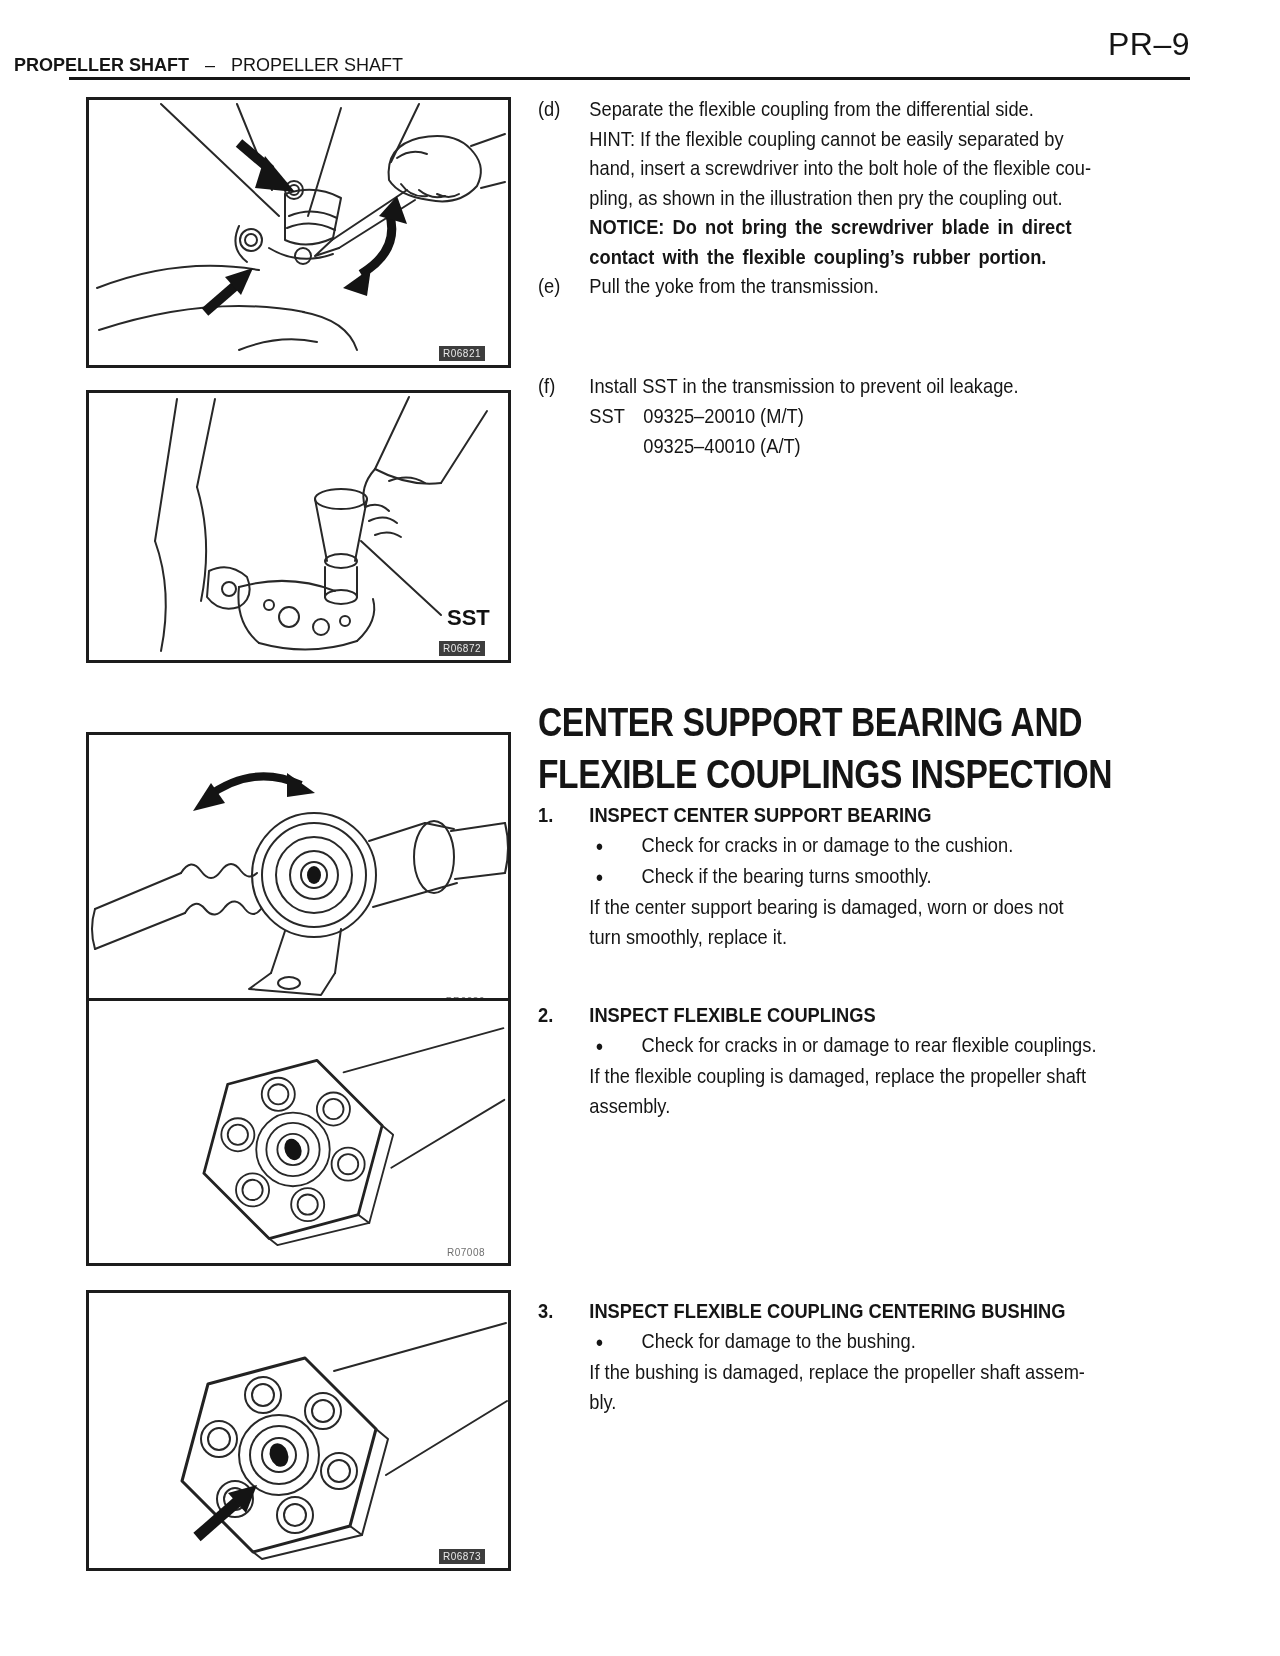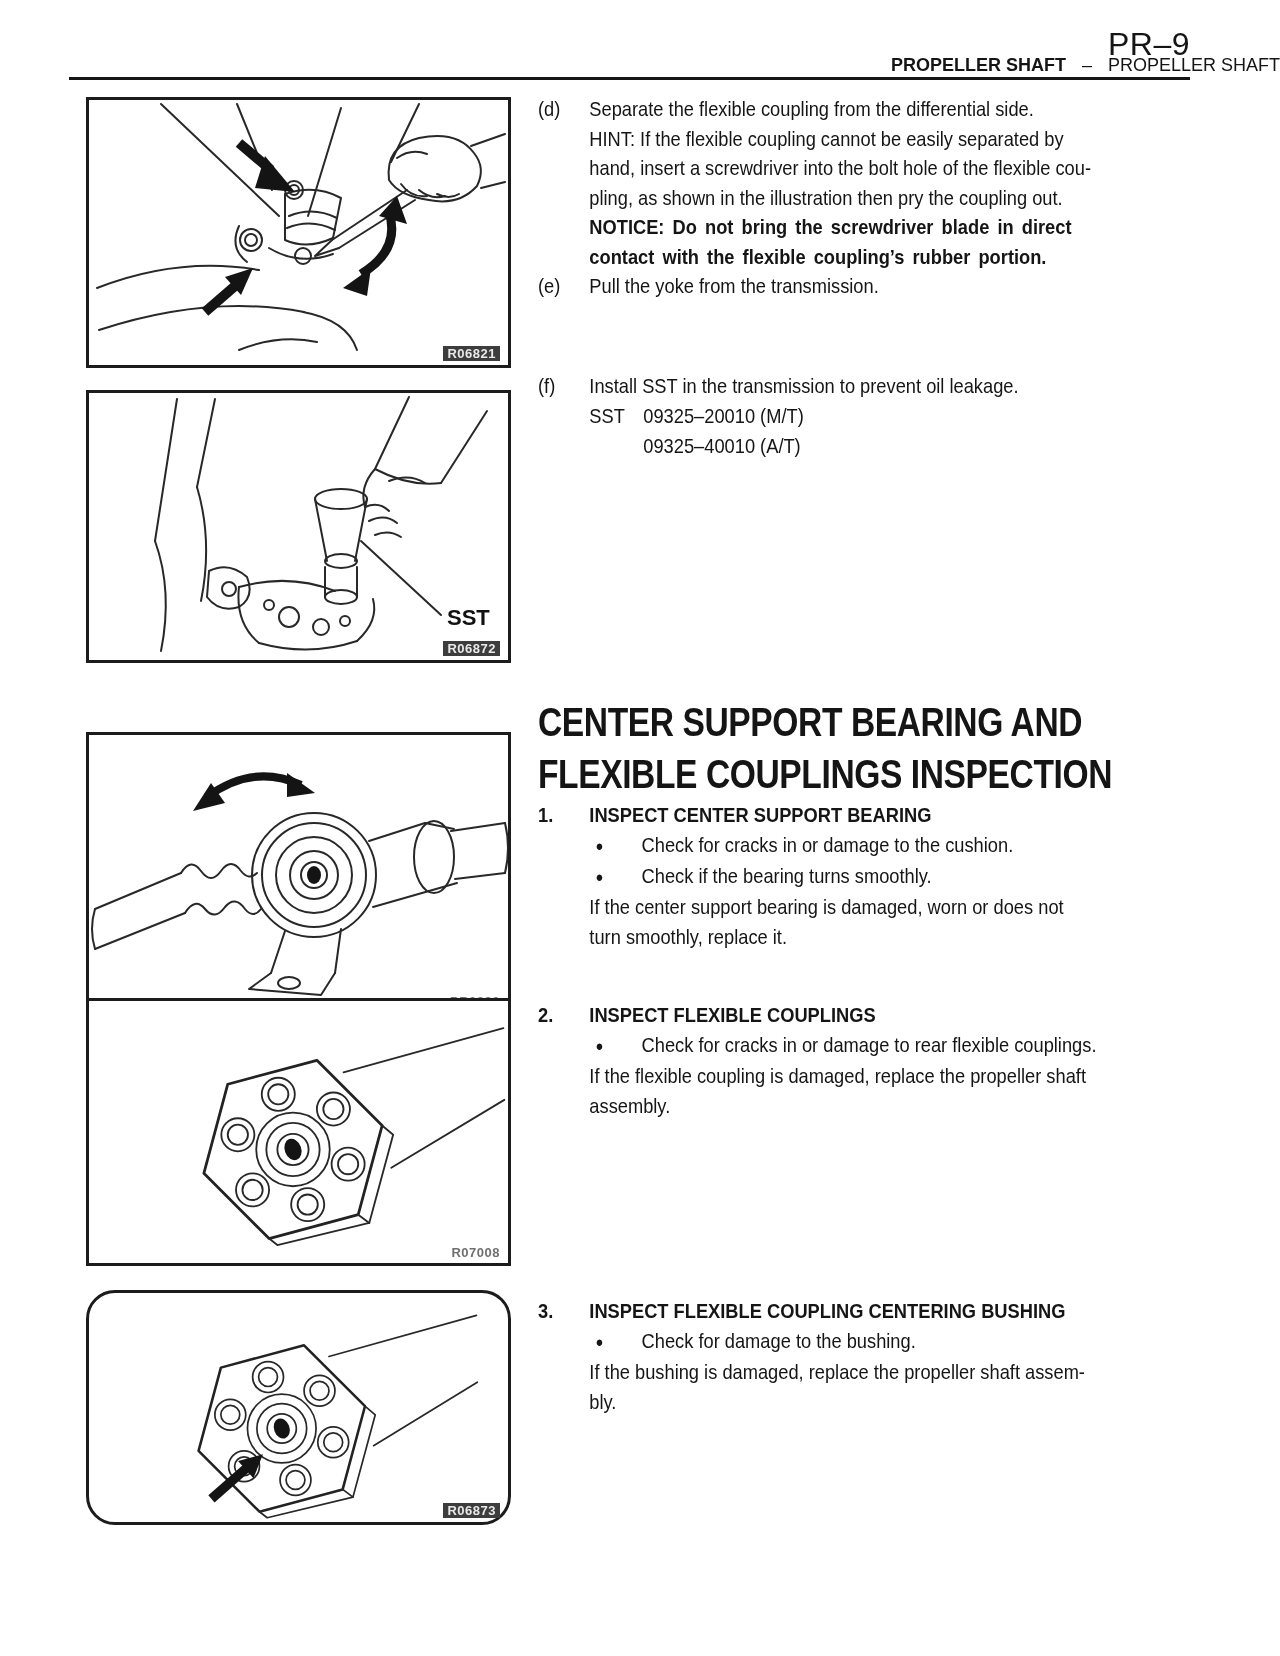--- a/index.html
+++ b/index.html
@@ -2,27 +2,27 @@
 <html><head>
 <meta charset="utf-8">
 <style>
   html,body{margin:0;padding:0;}
   body{
     width:1280px;height:1656px;position:relative;background:#ffffff;
     font-family:"Liberation Sans",sans-serif;color:#151515;overflow:hidden;
   }
   
   #pagenum{position:absolute;top:26px;right:90px;font-size:32px;font-weight:normal;letter-spacing:.5px;}
-  #crumb{position:absolute;top:55px;left:0;width:1280px;text-align:right;font-size:18px;padding-left:14px;box-sizing:border-box;white-space:nowrap;}
+  #crumb{position:absolute;top:55px;left:0;width:1280px;text-align:left;font-size:18px;padding-left:14px;box-sizing:border-box;white-space:nowrap;}
   #crumb .sep{margin:0 16px;}
   #rule{position:absolute;top:77px;left:69px;width:1121px;height:3px;background:#161616;}
   
   .fig{position:absolute;left:86px;width:425px;border:3px solid #1c1c1c;background:#fff;box-sizing:border-box;}
   .fig svg{display:block;width:100%;height:100%;}
-  .figcode{position:absolute;right:8px;bottom:4px;font-size:13px;letter-spacing:.5px;line-height:13px;font-weight:bold;}
+  .figcode{position:absolute;right:23px;bottom:4px;font-size:10px;letter-spacing:.5px;line-height:13px;}
   .badge{background:#3d3d3d;color:#e9e9e9;padding:1px 4px;}
   .ghost{color:#6f6f6f;}
   .sk{stroke:#282828;stroke-width:2;fill:none;stroke-linecap:round;stroke-linejoin:round;}
   .sk3{stroke:#222;stroke-width:3;fill:none;stroke-linejoin:round;}
   .arr{fill:#141414;stroke:none;}
   .arl{stroke:#141414;fill:none;stroke-linecap:butt;}
   
   .tb{position:absolute;left:538px;width:730px;}
   .ln{display:block;white-space:nowrap;transform:scaleX(0.87);transform-origin:0 50%;font-size:21px;line-height:30px;}
   #block-de .ln{line-height:29.5px;}
@@ -195,21 +195,21 @@
     <circle class="sk" cx="185" cy="150" r="40"></circle>
     <circle class="sk" cx="185" cy="150" r="29"></circle>
     <circle class="sk" cx="185" cy="150" r="17"></circle>
     <ellipse class="arr" cx="185" cy="150" rx="9" ry="12" transform="rotate(-20 185 150)"></ellipse>
     <path class="sk" d="M240 66 L414 18"></path>
     <path class="sk" d="M292 170 L415 96"></path>
   </svg>
   <span class="figcode ghost">R07008</span>
 </div>
 
-<div class="fig" style="top:1290px;height:235px;border-radius:29px;">
+<div class="fig" style="top:1290px;height:281px;">
   <svg viewBox="0 0 419 267">
     <polygon class="sk3" points="287,132 216,61 119,87 93,184 164,255 261,229"></polygon>
     <path class="sk" d="M287 132 L299 142 L273 238 L261 229"></path>
     <path class="sk" d="M164 255 L173 262 L273 238"></path>
     <circle class="sk" cx="234" cy="114" r="18"></circle>
       <circle class="sk" cx="234" cy="114" r="11"></circle>
     <circle class="sk" cx="174" cy="98" r="18"></circle>
       <circle class="sk" cx="174" cy="98" r="11"></circle>
     <circle class="sk" cx="130" cy="142" r="18"></circle>
       <circle class="sk" cx="130" cy="142" r="11"></circle>

